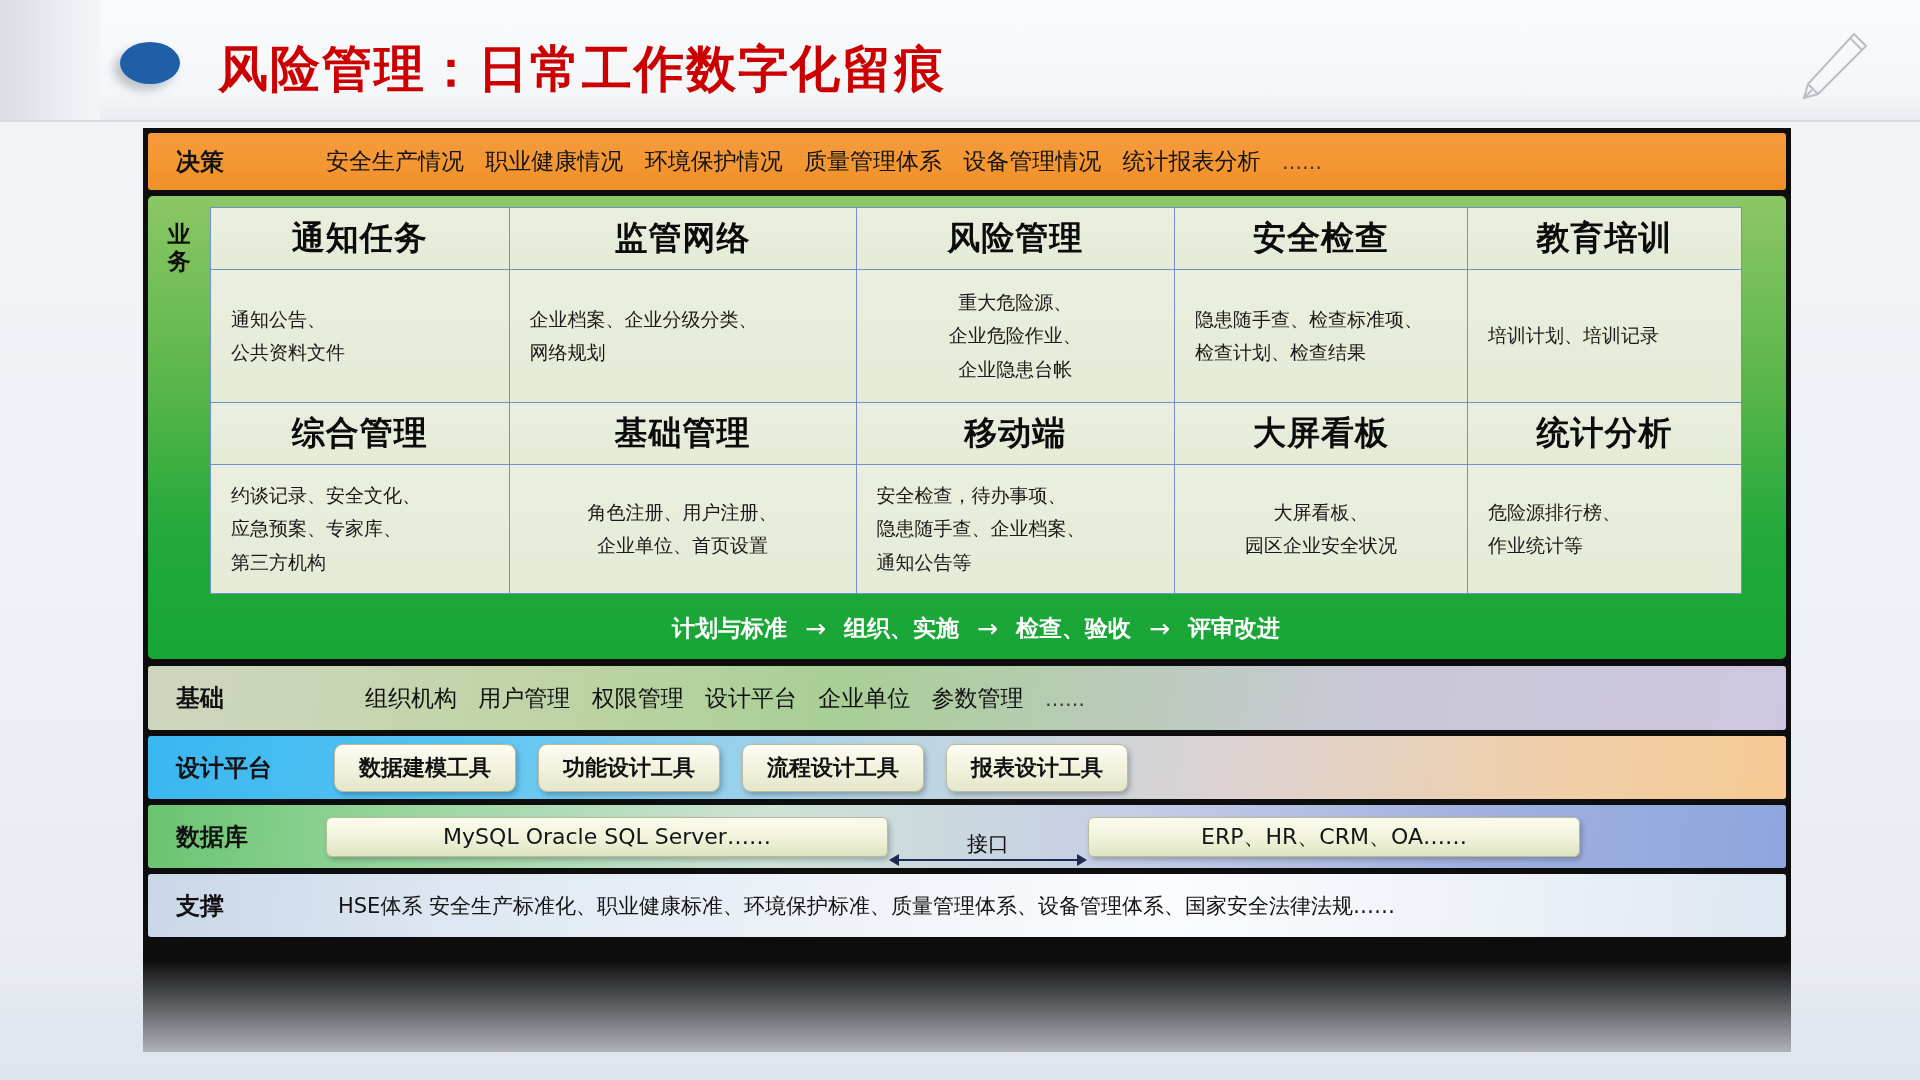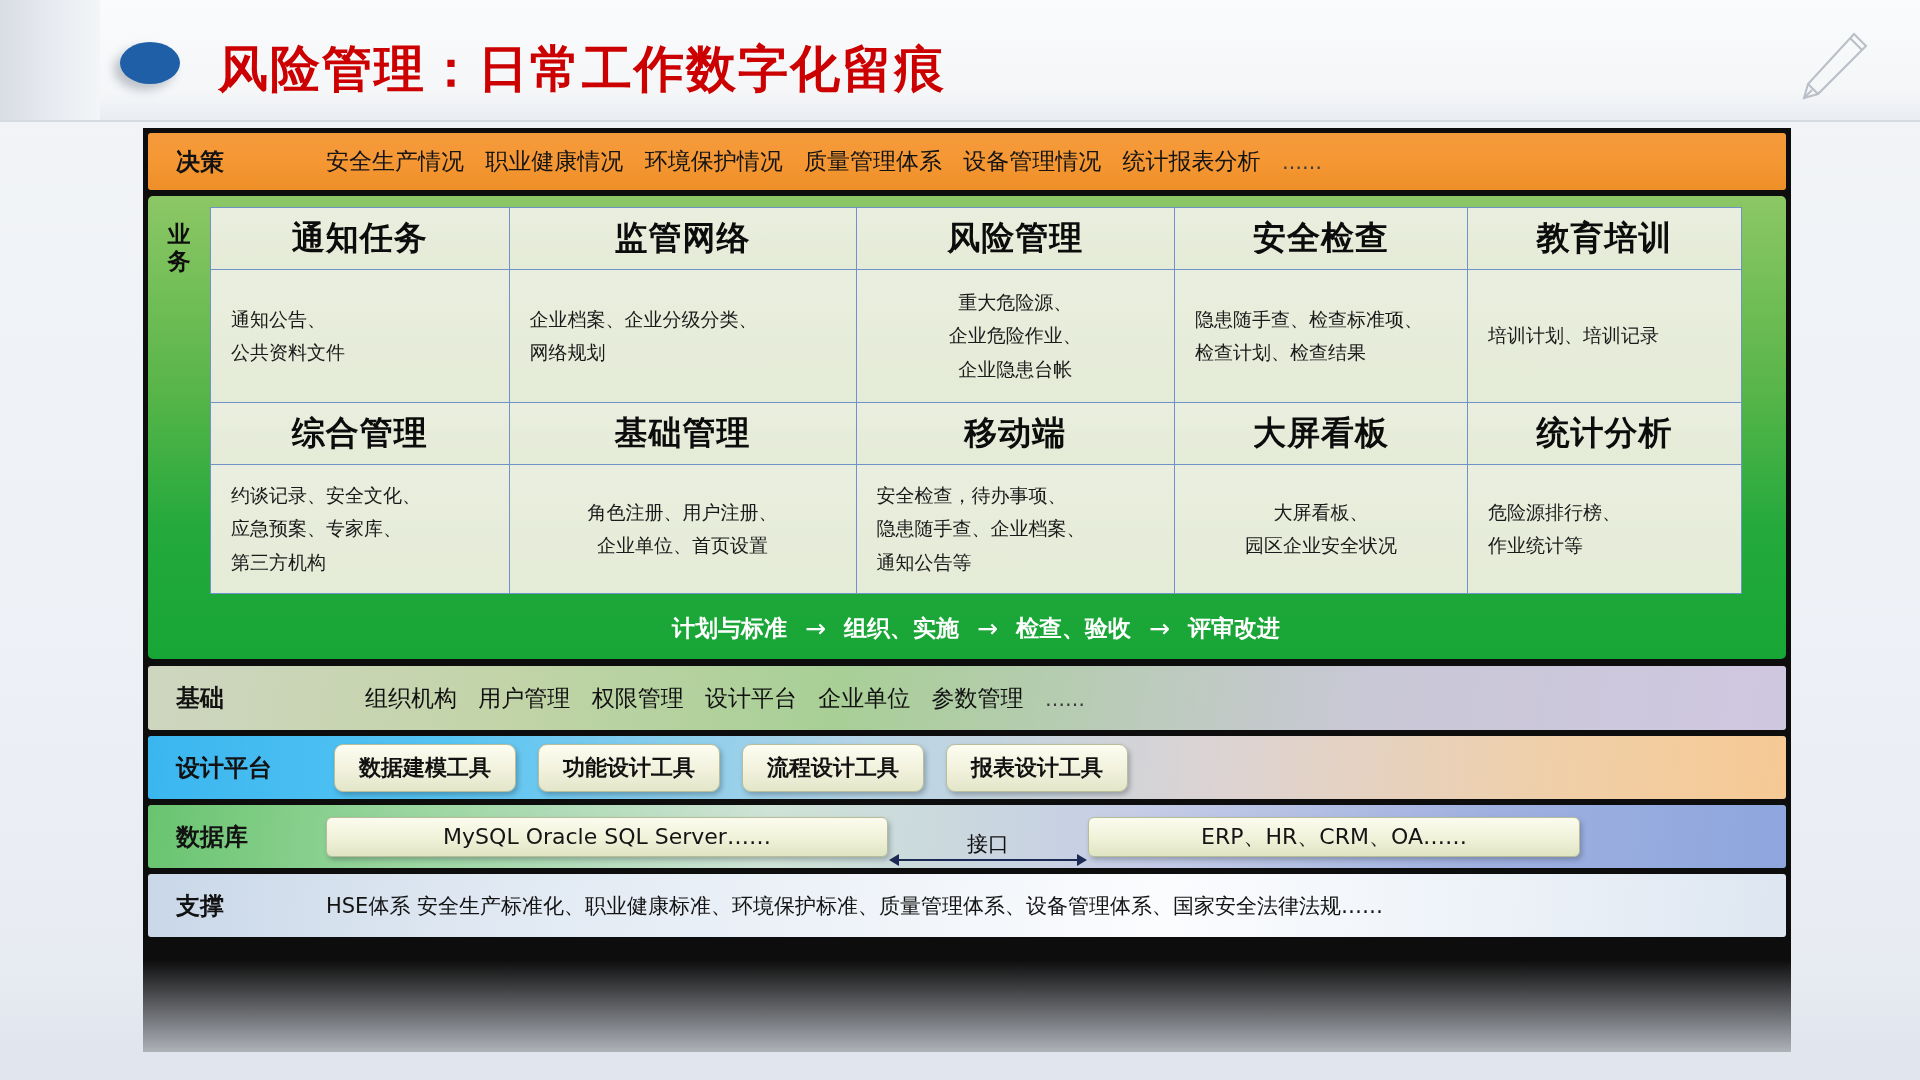--- a/index.html
+++ b/index.html
@@ -189,21 +189,21 @@
     content:"";position:absolute;top:-5px;width:0;height:0;
     border-top:6px solid transparent;border-bottom:6px solid transparent;
   }
   .db-conn .line:before{left:-9px;border-right:10px solid #1d2a55;}
   .db-conn .line:after{right:-9px;border-left:10px solid #1d2a55;}
 
   
   .band-support{
     height:63px;
     background:linear-gradient(95deg,#c9d7e8 0%,#dfe8f2 20%,#f0f4f9 45%,#fbfcfe 62%,#edf2f8 82%,#dde6f1 100%);
-    border-radius:3px;display:flex;align-items:center;
+    border-radius:3px;display:flex;align-items:center;gap:12px;
   }
   .band-support .band-items{font-size:21px;color:#141414;}
 </style>
 </head>
 <body>
 
 <div class="slide">
 
   <div class="header">
     <div class="hdr-shadowbar"></div>

